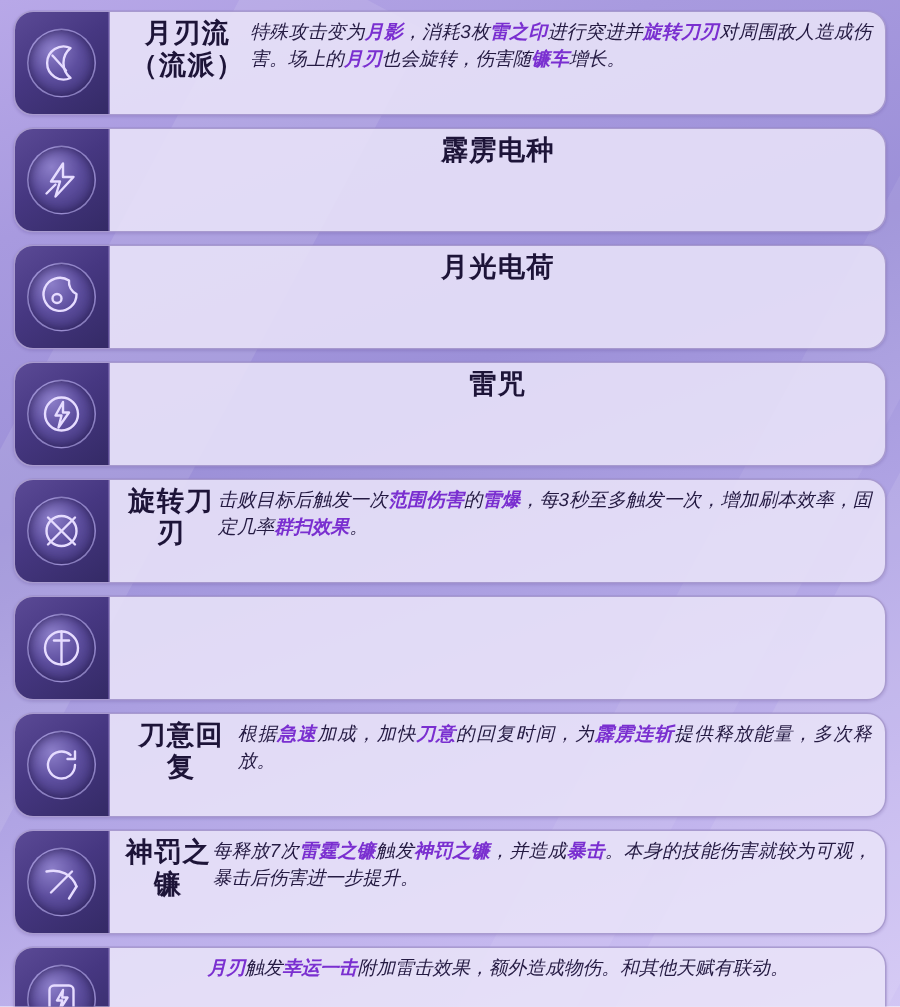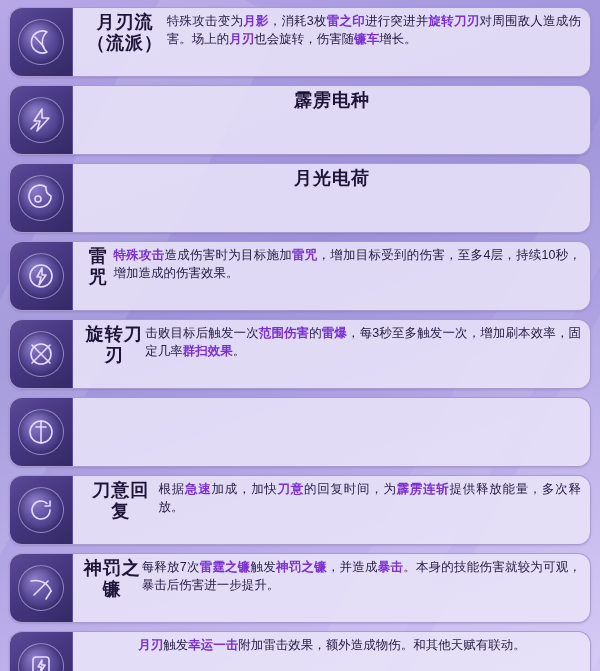--- a/index.html
+++ b/index.html
@@ -77,20 +77,21 @@
     text-align: center;
     line-height: 1.15;
     margin-bottom: 1px;
     letter-spacing: 1px;
   }
   .skill-desc {
     font-size: 12.5px;
     line-height: 1.45;
     color: #241a42;
     text-align: justify;
+    font-style: italic;
   }
   .hl { color: #7a2fd0; font-weight: bold; }
   .hl2 { color: #b8262f; font-weight: bold; }
   .watermark {
     position: absolute;
     right: 6px;
     bottom: 2px;
     font-size: 10px;
     color: rgba(255,255,255,0.55);
     letter-spacing: 2px;
@@ -149,21 +150,20 @@
       <div class="icon-cell">
         <div class="icon-disc">
           <svg width="30" height="30" viewBox="0 0 30 30">
             <circle cx="15" cy="15" r="11" stroke="#e6dcff" stroke-width="1.6" fill="none" stroke-linecap="round" stroke-linejoin="round"></circle>
             <path d="M16 7 L11 16 h4 l-2 8 L20 14 h-4z" stroke="#e6dcff" stroke-width="1.6" fill="none" stroke-linecap="round" stroke-linejoin="round"></path>
           </svg>
         </div>
       </div>
       <div class="text-cell">
         <div class="skill-title">雷咒</div>
-        <div class="skill-desc"><span class="hl">特殊攻击</span><span>造成伤害时为目标施加</span><span class="hl">雷咒</span><span>，增加目标受到的伤害，至多4层，持续10秒，增加造成的伤害效果。</span></div>
       </div>
     </div>
     <div class="row">
       <div class="icon-cell">
         <div class="icon-disc">
           <svg width="30" height="30" viewBox="0 0 30 30">
             <path d="M6 24 L24 6" stroke="#e6dcff" stroke-width="1.6" fill="none" stroke-linecap="round" stroke-linejoin="round"></path>
             <path d="M6 6 L24 24" stroke="#e6dcff" stroke-width="1.6" fill="none" stroke-linecap="round" stroke-linejoin="round"></path>
             <circle cx="15" cy="15" r="10" stroke="#e6dcff" stroke-width="1.6" fill="none" stroke-linecap="round" stroke-linejoin="round"></circle>
           </svg>

